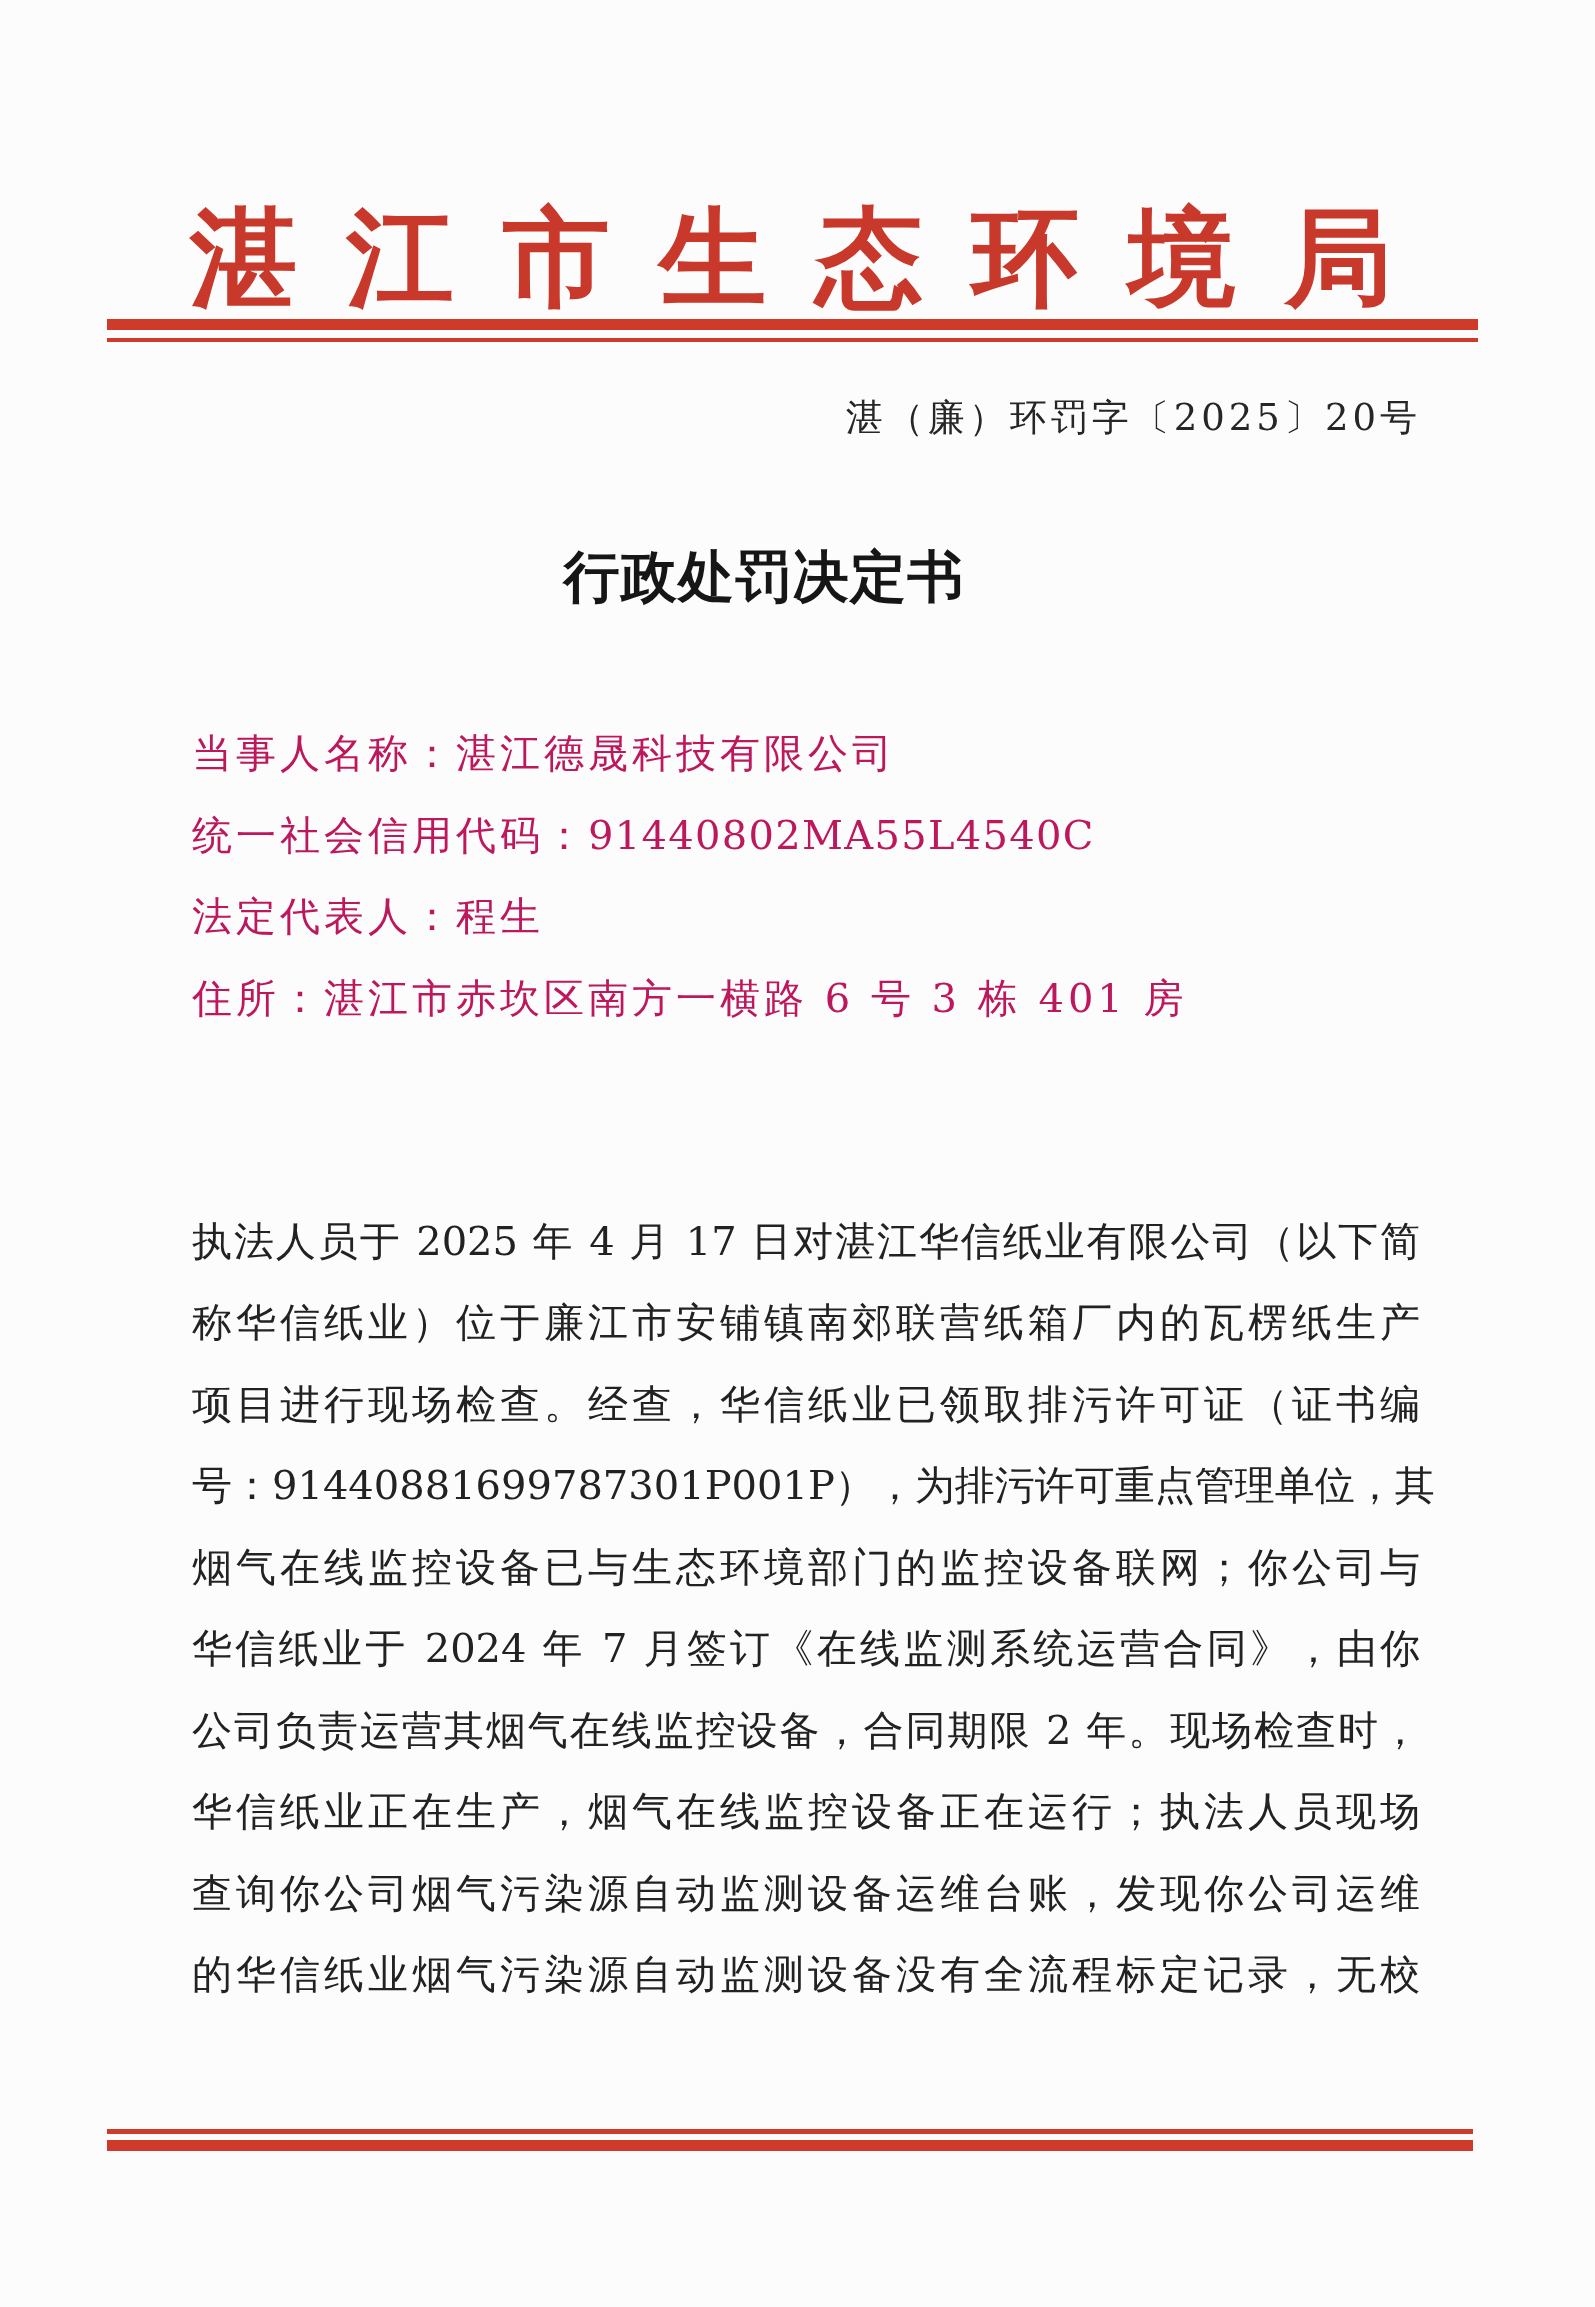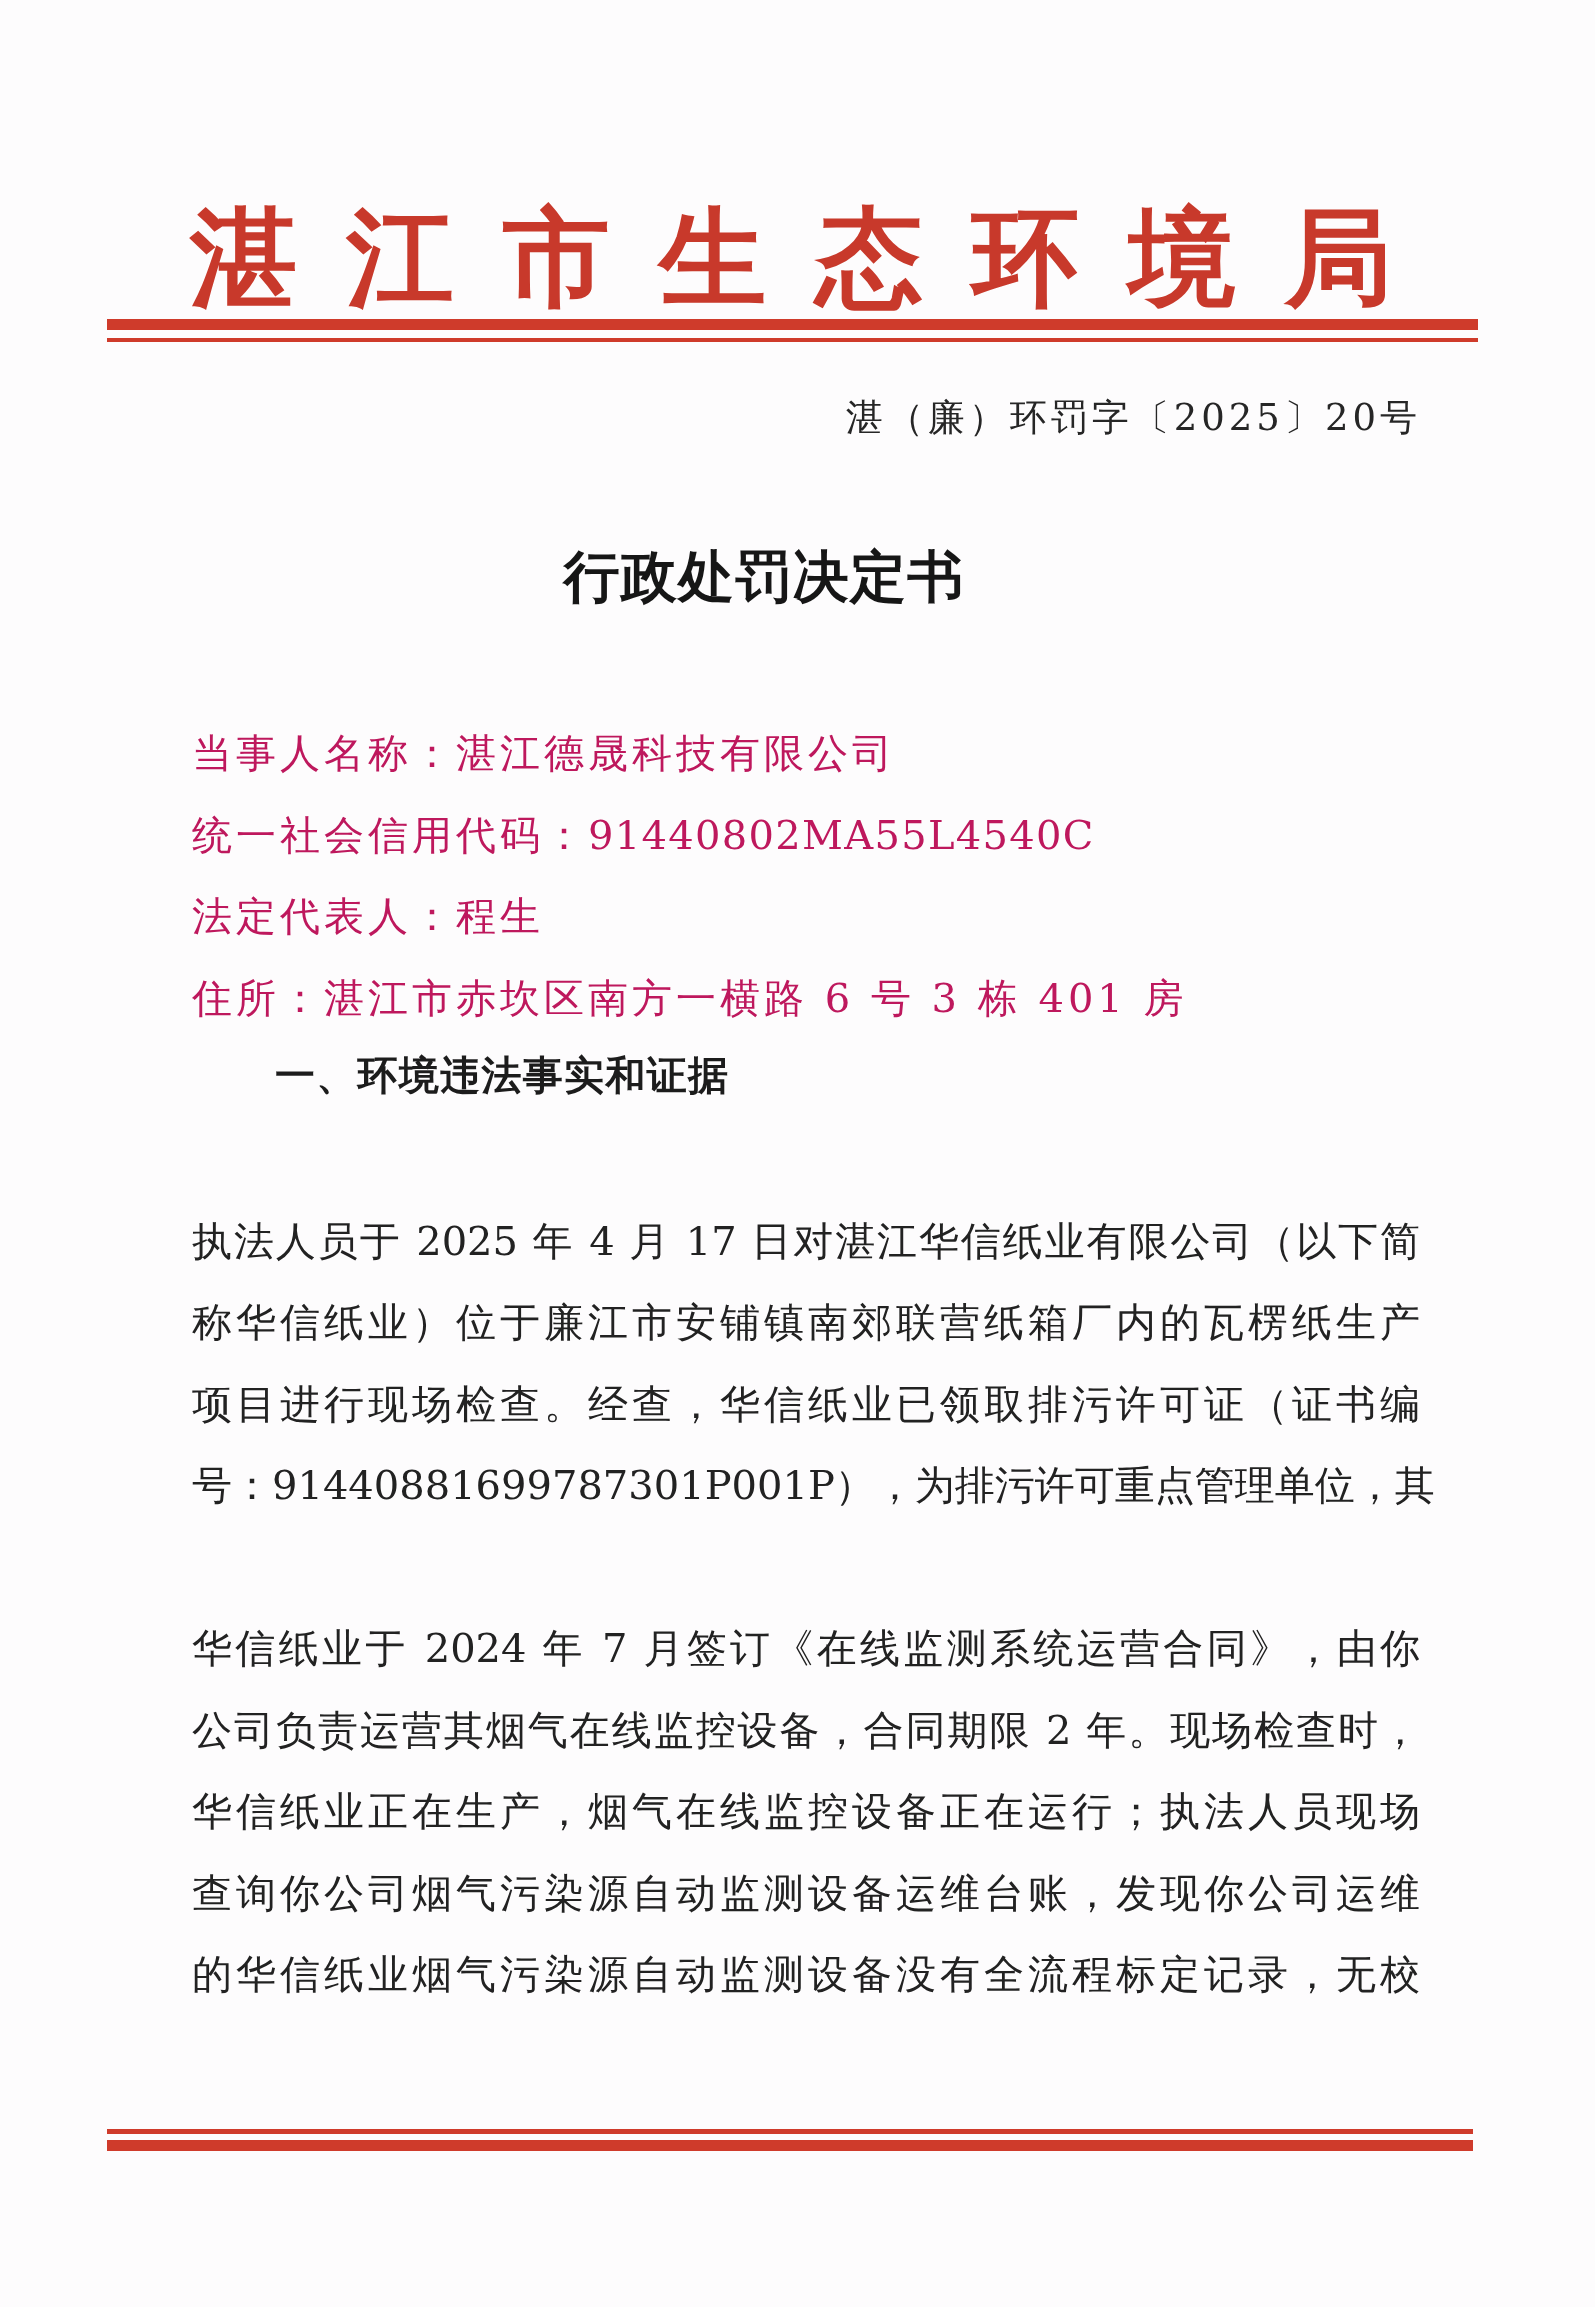--- a/index.html
+++ b/index.html
@@ -135,26 +135,26 @@
   <div class="party" style="top:815px;">
     <span class="label">统一社会信用代码：</span><span class="value" style="letter-spacing:1.3px;">91440802MA55L4540C</span>
   </div>
   <div class="party" style="top:896px;">
     <span class="label">法定代表人：</span><span class="value">程生</span>
   </div>
   <div class="party" style="top:978px;">
     <span class="label">住所：</span><span class="value">湛江市赤坎区南方一横路 6 号 3 栋 401 房</span>
   </div>
 
-  <div class="section-heading">一、环境违法事实和证据</div>
 
   <div class="body-line" style="top:1221px;">执法人员于 2025 年 4 月 17 日对湛江华信纸业有限公司（以下简</div>
   <div class="body-line" style="top:1302px;">称华信纸业）位于廉江市安铺镇南郊联营纸箱厂内的瓦楞纸生产</div>
   <div class="body-line" style="top:1384px;">项目进行现场检查。经查，华信纸业已领取排污许可证（证书编</div>
   <div class="body-line" style="top:1465px;">号：91440881699787301P001P），为排污许可重点管理单位，其</div>
+  <div class="body-line" style="top:1547px;">烟气在线监控设备已与生态环境部门的监控设备联网；你公司与</div>
   <div class="body-line" style="top:1628px;">华信纸业于 2024 年 7 月签订《在线监测系统运营合同》，由你</div>
   <div class="body-line" style="top:1710px;">公司负责运营其烟气在线监控设备，合同期限 2 年。现场检查时，</div>
   <div class="body-line" style="top:1791px;">华信纸业正在生产，烟气在线监控设备正在运行；执法人员现场</div>
   <div class="body-line" style="top:1954px;">的华信纸业烟气污染源自动监测设备没有全流程标定记录，无校</div>
   <div class="body-line" style="top:1873px;">查询你公司烟气污染源自动监测设备运维台账，发现你公司运维</div>
 
   <div class="rule bot-thin"></div>
   <div class="rule bot-thick"></div>
 
 </div>

